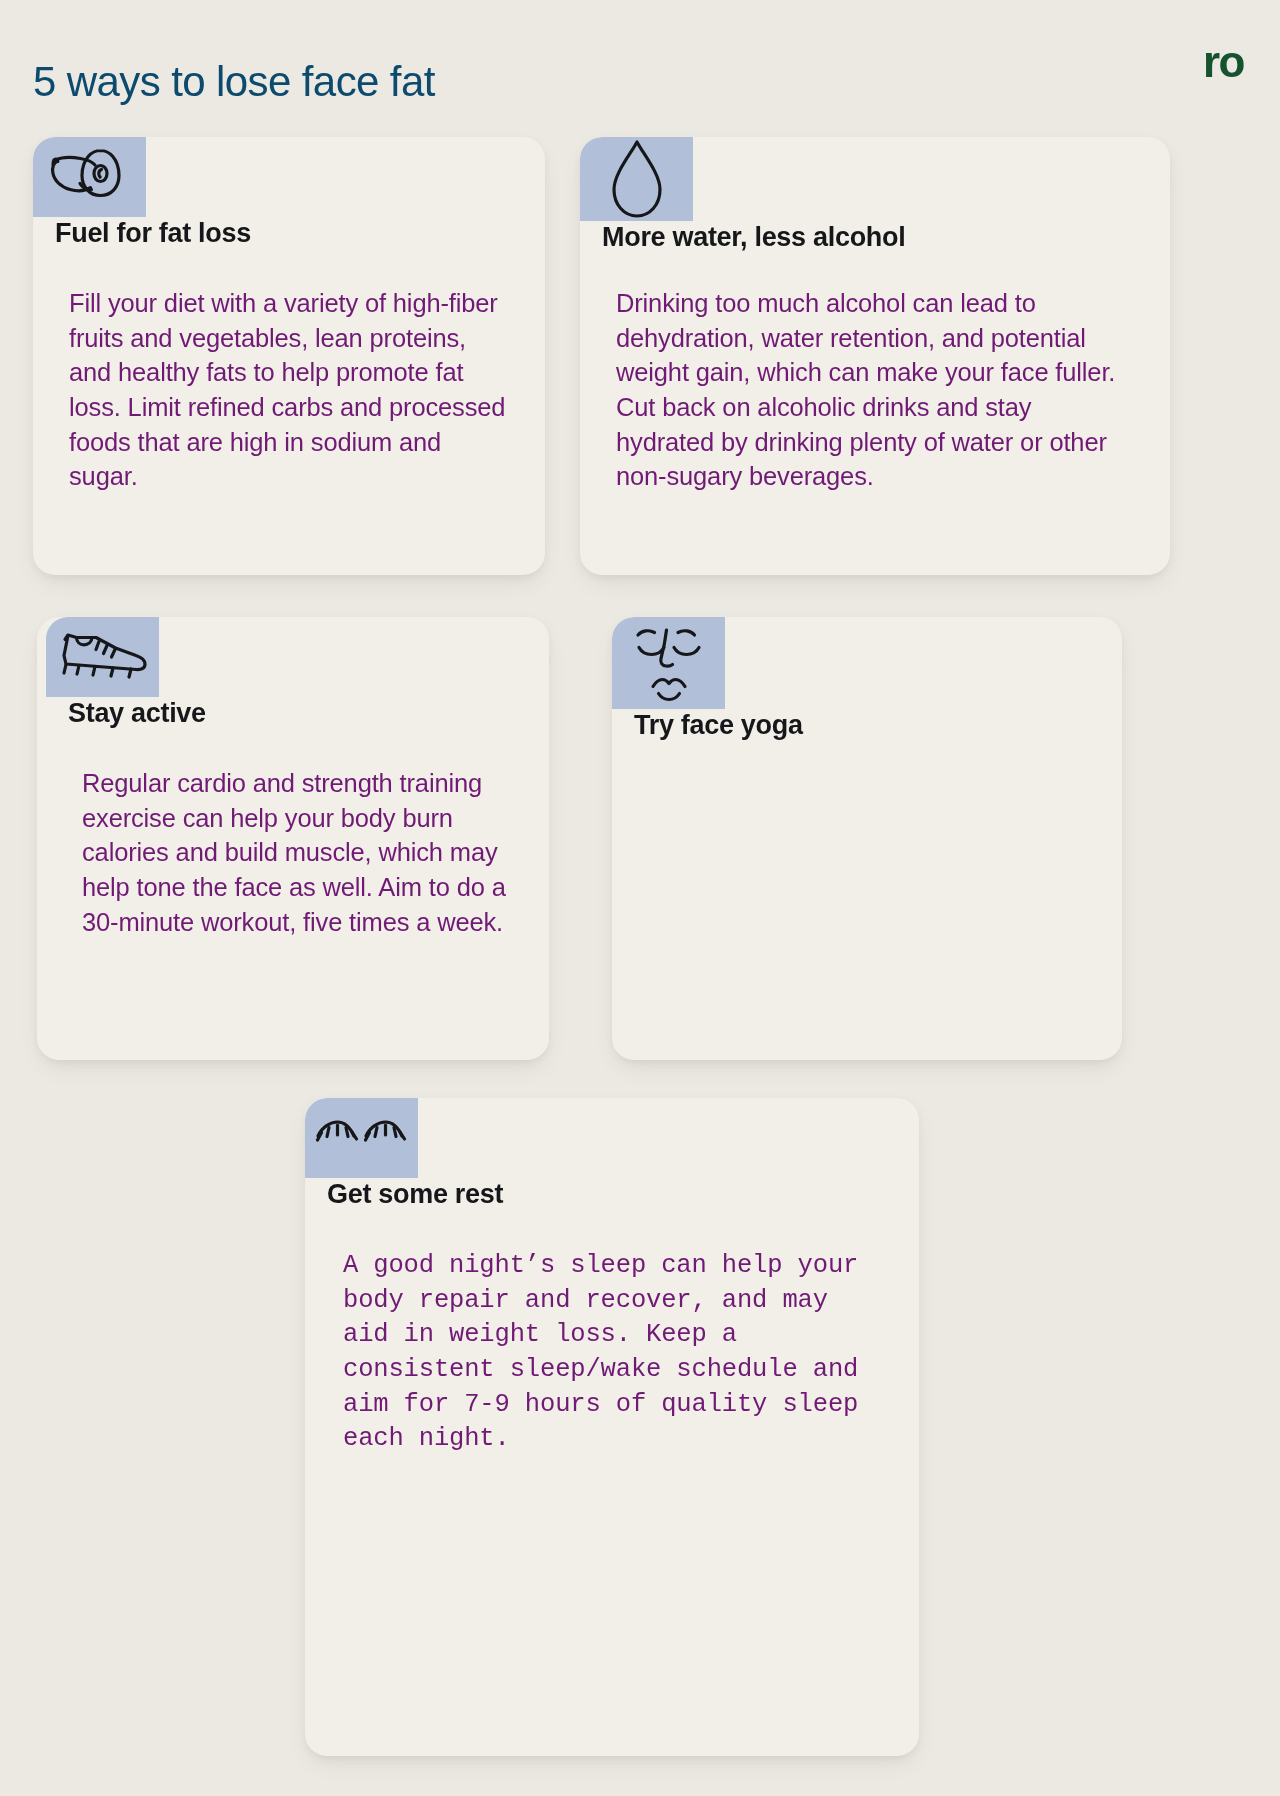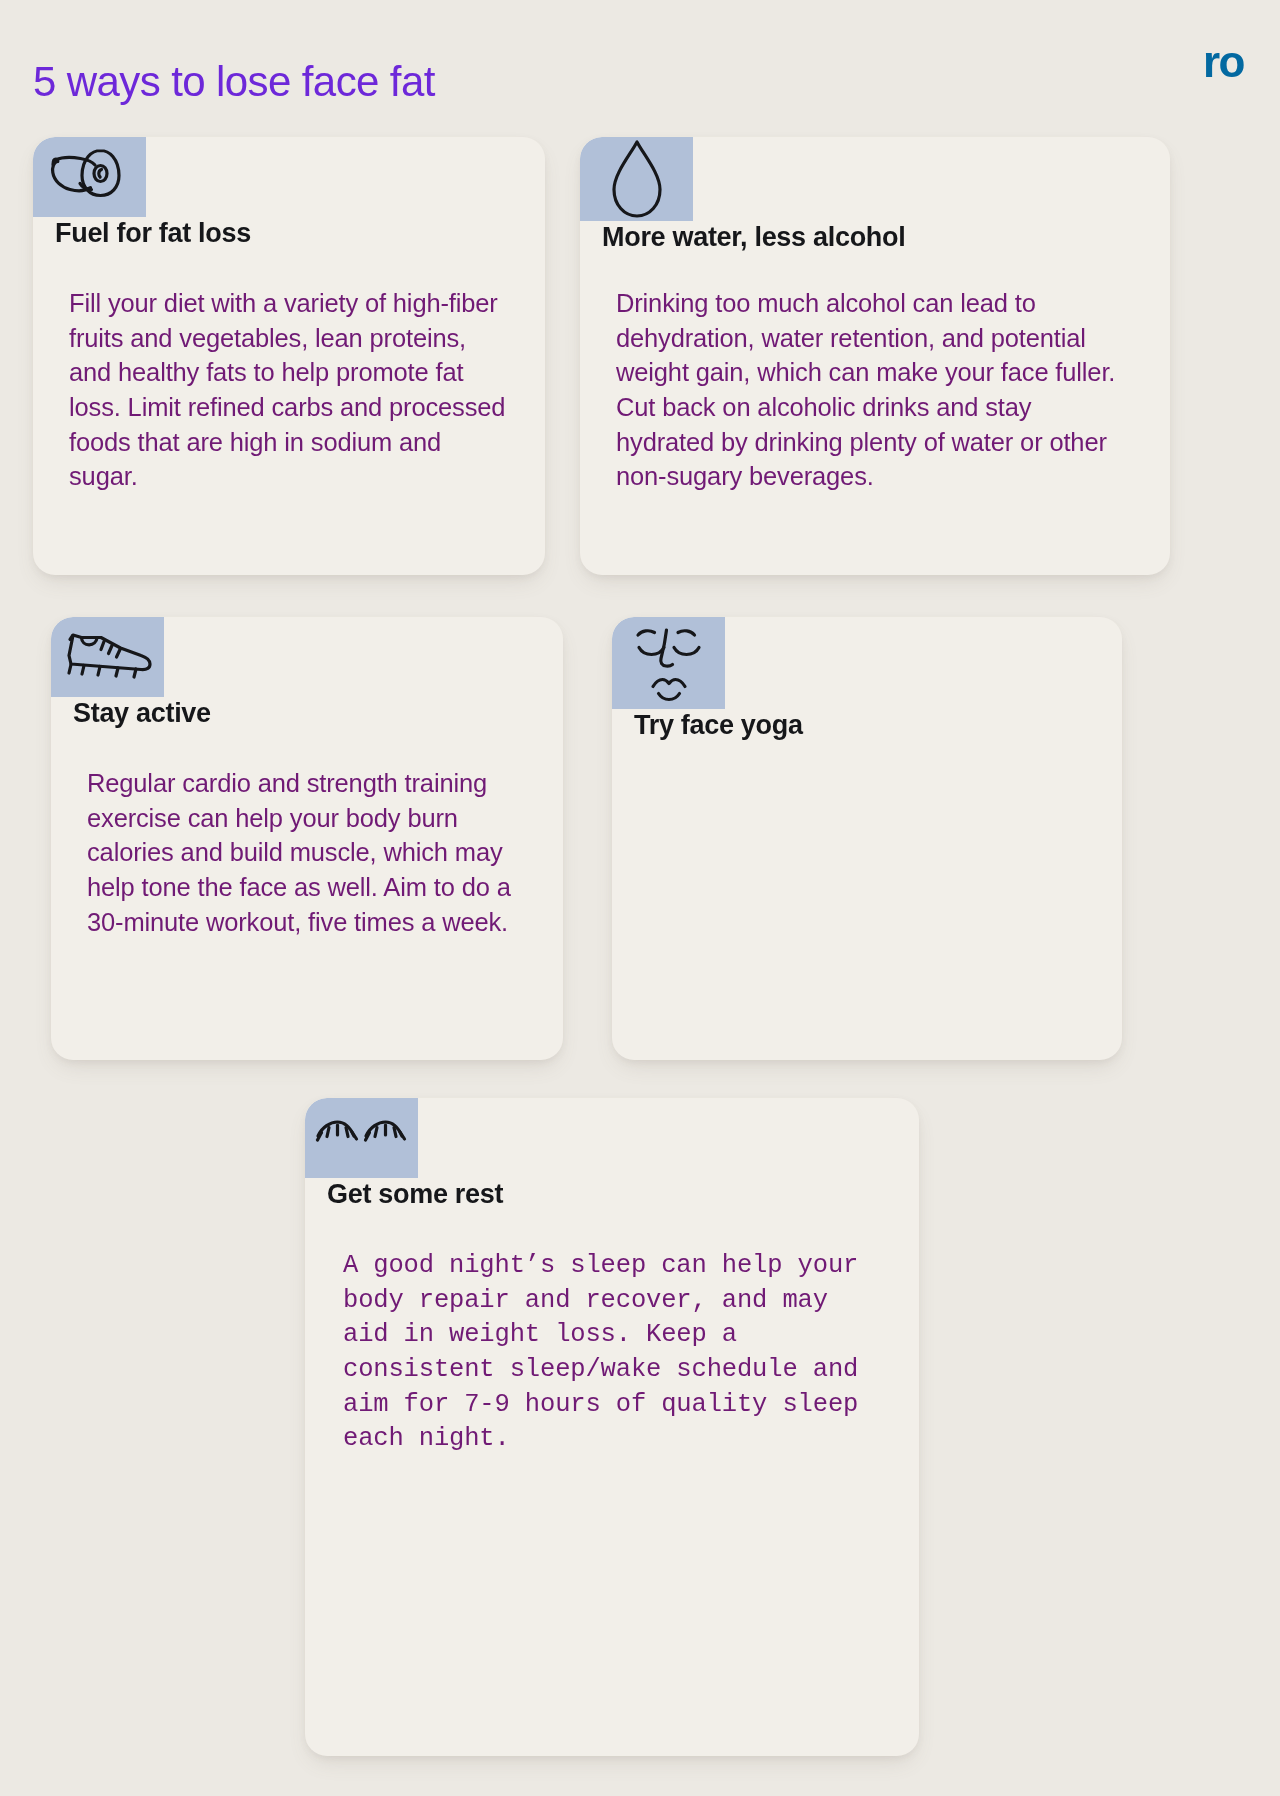--- a/index.html
+++ b/index.html
@@ -34,30 +34,30 @@
     display: flex;
     align-items: center;
     justify-content: space-between;
     padding: 0 36px 0 33px;
   }
 
   .page-title {
     font-size: 42px;
     font-weight: 400;
     letter-spacing: -0.6px;
-    color: #6d28d9;
+    color: #0c4a6e;
     line-height: 1.1;
     margin-top: 40px;
   }
 
   .brand-logo {
     font-size: 44px;
     font-weight: 700;
     letter-spacing: -1.5px;
-    color: #0369a1;
+    color: #14532d;
     line-height: 1;
   }
 
   
   .card {
     position: absolute;
     background: #f2efe9;
     border-radius: 22px;
     box-shadow: 0 10px 22px -6px rgba(110, 100, 85, 0.16),
                 0 3px 8px -2px rgba(110, 100, 85, 0.10);
@@ -102,21 +102,21 @@
     padding: 36px 34px 30px 36px;
     font-size: 25.5px;
     line-height: 1.36;
     letter-spacing: -0.15px;
     color: #701a75;
   }
 
   
   #card-1 { left: 33px;  top: 137px;  width: 512px; height: 438px; }
   #card-2 { left: 580px; top: 137px;  width: 590px; height: 438px; }
-  #card-3 { left: 51px;  top: 617px;  width: 512px; height: 443px; }
+  #card-3 { left: 37px;  top: 617px;  width: 512px; height: 443px; padding-left: 9px; }
   #card-4 { left: 580px; top: 617px;  width: 510px; height: 443px; margin-left: 32px; }
   #card-5 { left: 305px; top: 1098px; width: 614px; height: 658px; }
 
   #card-5 .card-body { padding: 38px 34px 30px 38px; font-family: Liberation Mono, monospace; }
 </style>
 </head>
 <body>
 
 <div class="page">
 

